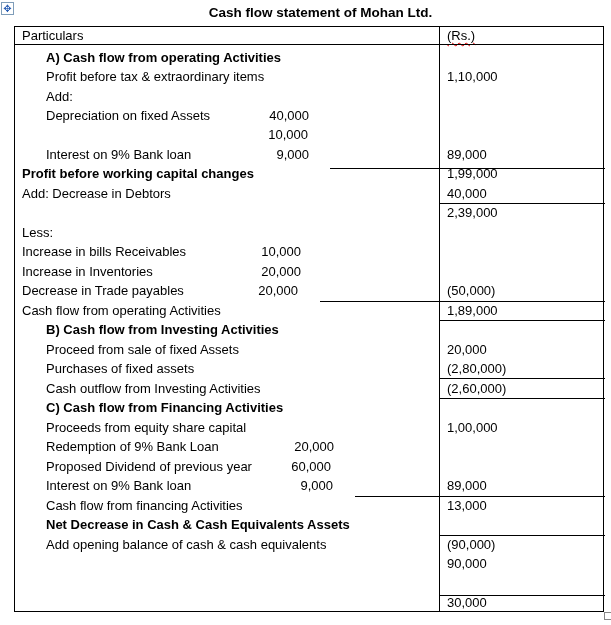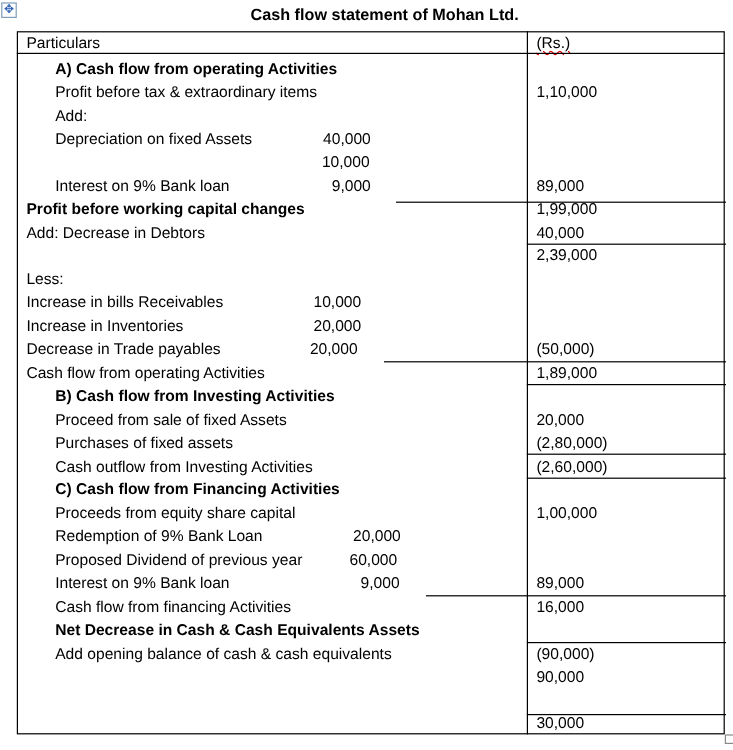--- a/index.html
+++ b/index.html
@@ -166,21 +166,21 @@
       <span class="amt"></span>
     </div>
     <div class="row" style="top: 476px; left: 0px; width: 611px;">
       <span class="lbl" style="left: 46px;">Interest on 9% Bank loan</span>
       <span class="sub" style="left: 253px; width: 80px;">9,000</span>
       <span class="amt">89,000</span>
     </div>
     <div class="row" style="top: 496px; left: 0px; width: 611px;">
       <span class="lbl" style="left: 46px;">Cash flow from financing Activities</span>
       <span class="sub" style="left: 229px; width: 80px;"></span>
-      <span class="amt">16,000</span>
+      <span class="amt">13,000</span>
     </div>
     <div class="row" style="top: 515px; left: 0px; width: 611px;">
       <span class="lbl bold" style="left: 46px;">Net Decrease in Cash &amp; Cash Equivalents Assets</span>
       <span class="sub" style="left: 229px; width: 80px;"></span>
       <span class="amt"></span>
     </div>
     <div class="row" style="top: 535px; left: 0px; width: 611px;">
       <span class="lbl" style="left: 46px;">Add opening balance of cash &amp; cash equivalents</span>
       <span class="sub" style="left: 229px; width: 80px;"></span>
       <span class="amt">(90,000)</span>

